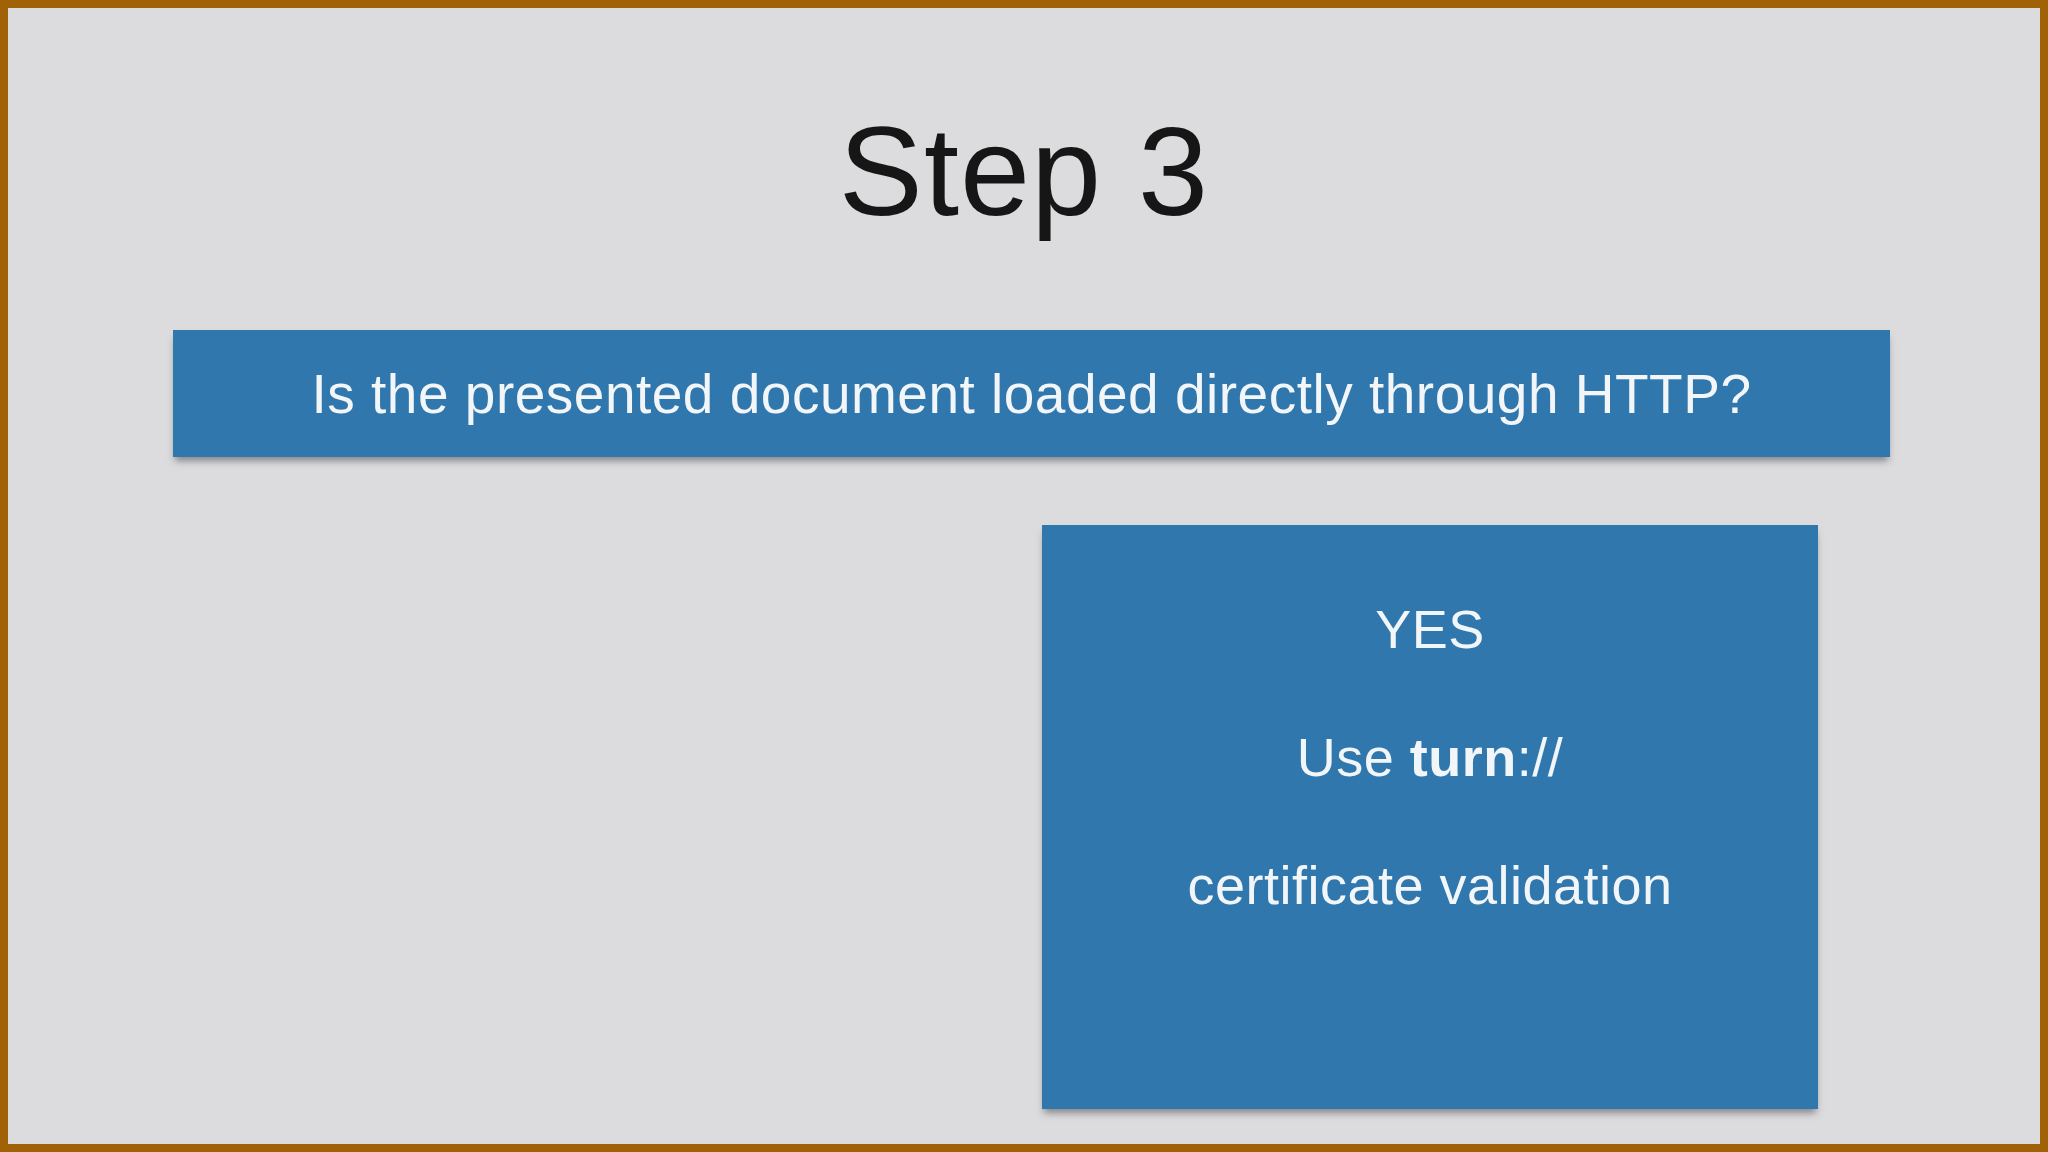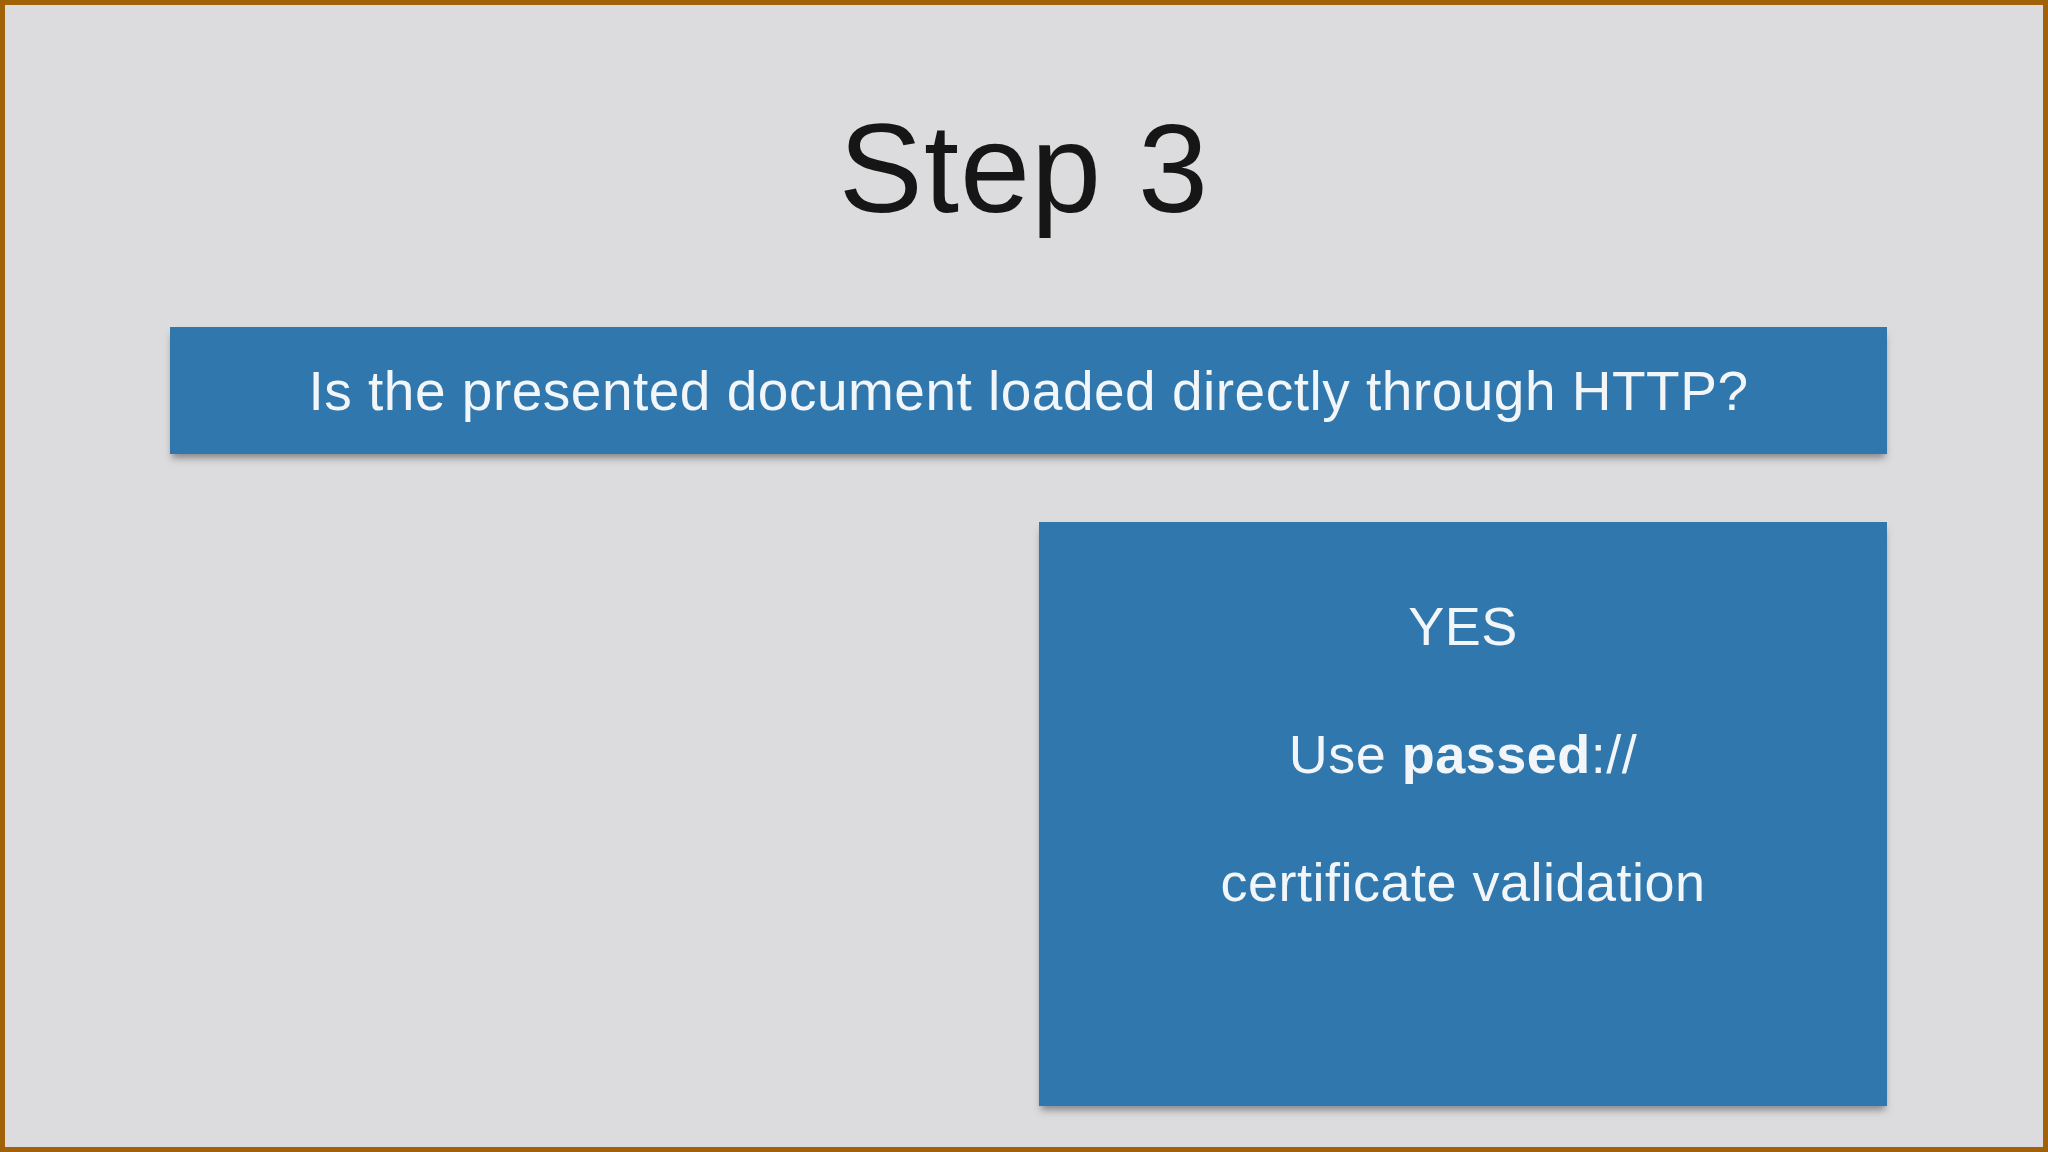--- a/index.html
+++ b/index.html
@@ -7,21 +7,21 @@
     padding: 0;
     background: #c9c9cb;
     font-family: "Liberation Sans", "DejaVu Sans", sans-serif;
   }
   .stage {
     position: relative;
     width: 2048px;
     height: 1152px;
     margin: 0 auto;
     background: var(--bg, #dcdcde);
-    border: 5px solid #a16207;
+    border: 8px solid #a16207;
     box-sizing: border-box;
     overflow: hidden;
   }
   .slide-title {
     position: absolute;
     top: 92px;
     left: 0;
     width: 100%;
     text-align: center;
     font-size: 126px;
@@ -53,21 +53,21 @@
     width: 847px;
     height: 584px;
     padding-top: 72px;
     box-sizing: border-box;
     text-align: center;
     font-size: 54px;
     font-weight: 300;
     letter-spacing: 0.5px;
   }
   .answer-box.no-box  { left: 165px; }
-  .answer-box.yes-box { left: 1034px; width: 848px; text-align: center; }
+  .answer-box.yes-box { left: 1034px; width: 776px; text-align: center; }
   .line {
     height: 64px;
     line-height: 64px;
     white-space: nowrap;
   }
   .line b { font-weight: 700; }
 </style>
 </head>
 <body>
 
@@ -76,18 +76,18 @@
   <div class="slide-title">Step 3</div>
 
   <div class="panel question-banner">
     <span>Is the presented document loaded directly through HTTP?</span>
   </div>
 
 
   <div class="panel answer-box yes-box">
     <div class="line">YES</div>
     <div class="line"></div>
-    <div class="line"><span>Use </span><b>passed</b><span>://</span></div>
+    <div class="line"><span>Use </span><b>turn</b><span>://</span></div>
     <div class="line"></div>
     <div class="line">certificate validation</div>
   </div>
 
 </div>
 
 </body></html>

